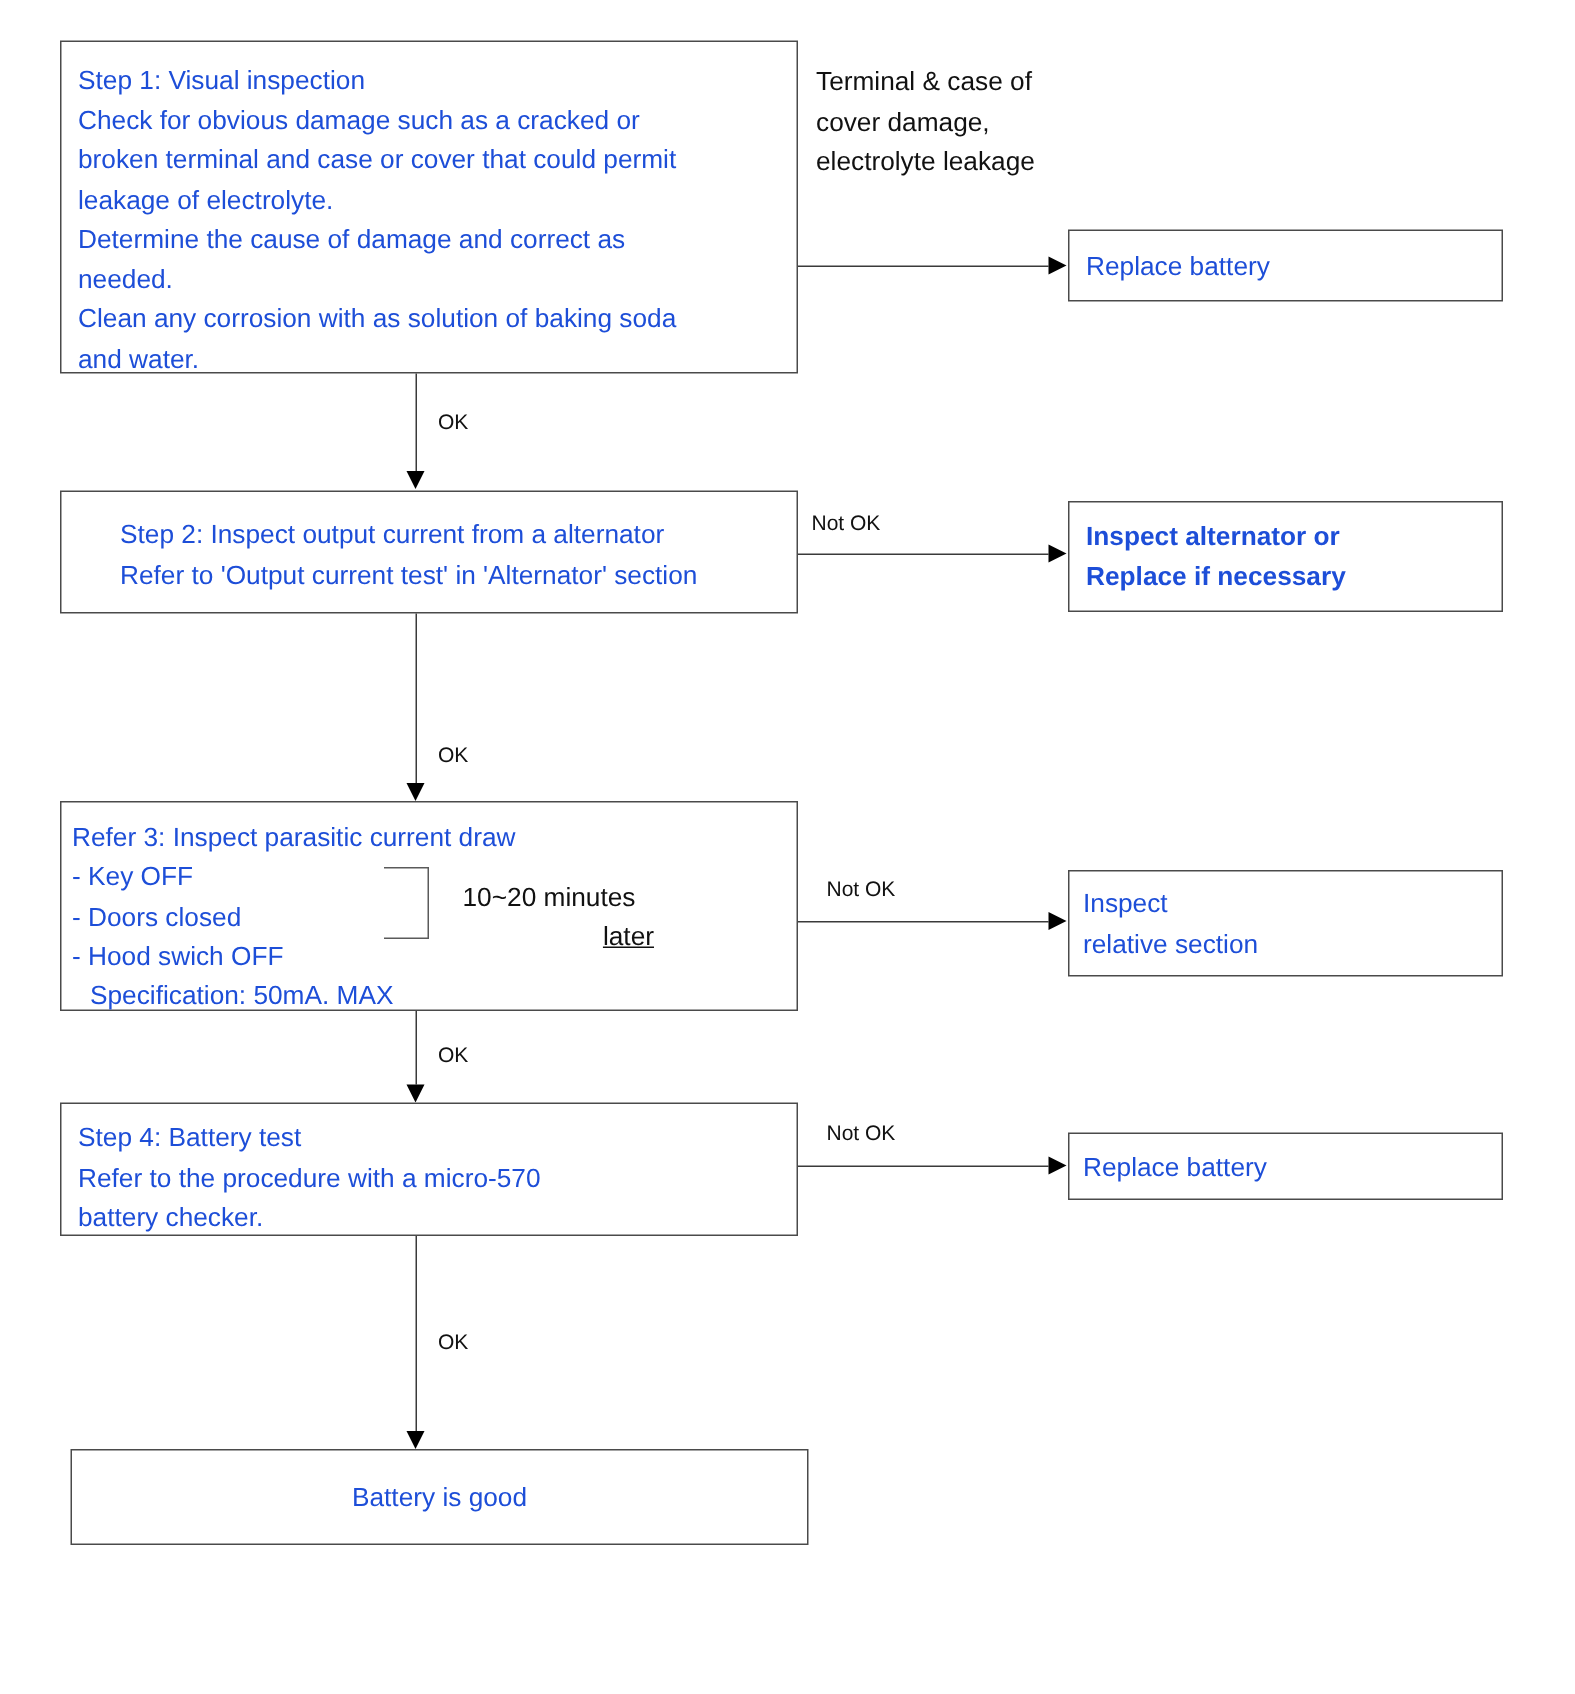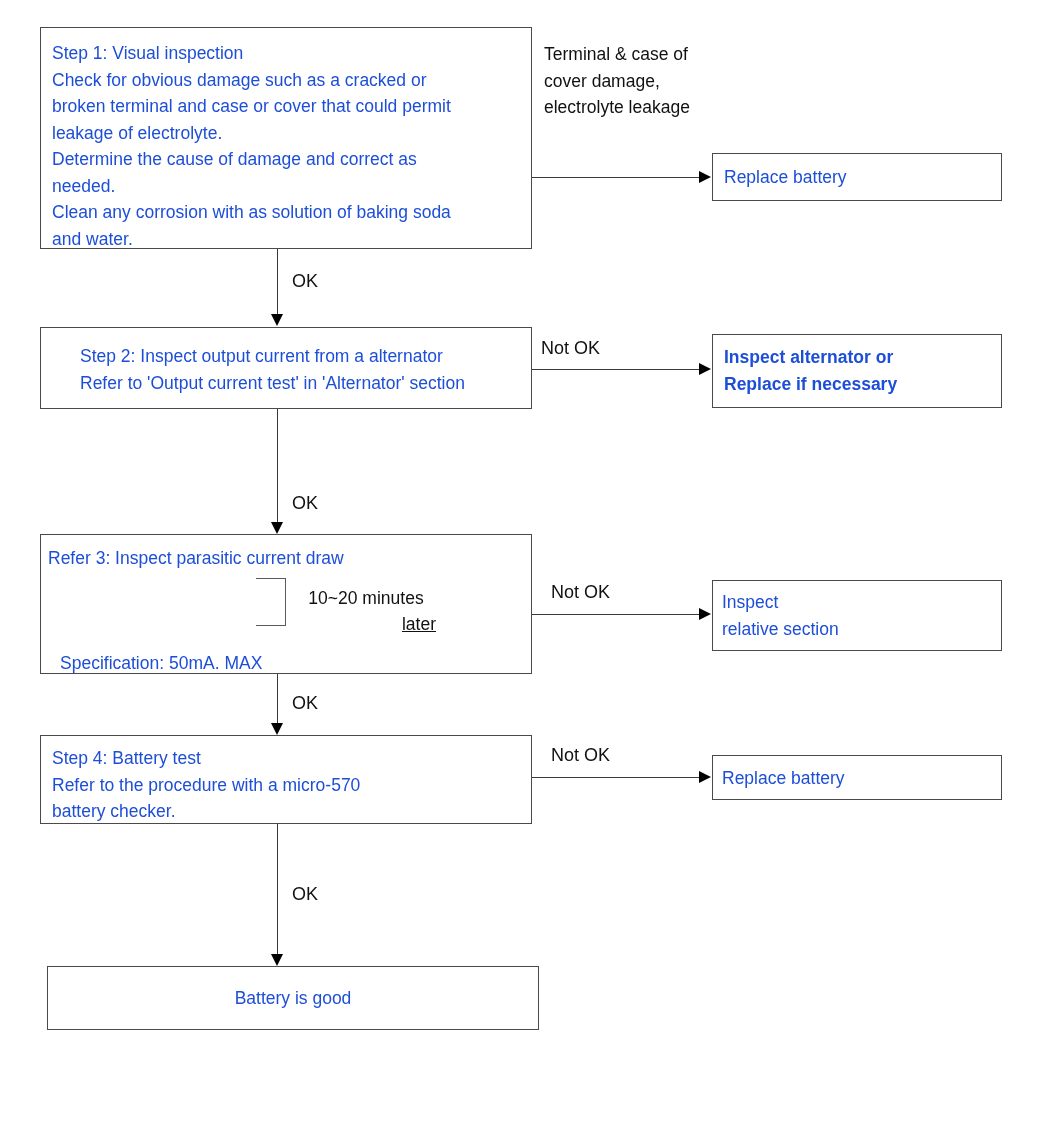--- a/index.html
+++ b/index.html
@@ -34,21 +34,21 @@
   }
   .free-text {
     position: absolute;
     white-space: pre-line;
     font-size: 17.5px;
     line-height: 26.5px;
     color: #111111;
   }
   .edge-label {
     position: absolute;
-    font-size: 18px;
+    font-size: 14px;
     line-height: 20px;
     color: #111111;
     white-space: nowrap;
   }
   .center-text {
     text-align: center;
   }
   .right-text {
     text-align: right;
   }
@@ -125,20 +125,23 @@
   <div class="node" style="left:712px; top:334px; width:290px; height:74px;"></div>
   <div class="node-text" style="left:724px; top:344px; width:266px;font-weight:bold;">Inspect alternator or
 Replace if necessary</div>
 
   <div class="vline" style="left:277px; top:409px; height:113px;"></div>
   <div class="arrow-down" style="left:270.5px; top:522px;"></div>
   <div class="edge-label" style="left:292px; top:493px;">OK</div>
 
   <div class="node" style="left:40px; top:534px; width:492px; height:140px;"></div>
   <div class="node-text" style="left:48px; top:545px; width:476px;">Refer 3: Inspect parasitic current draw</div>
+  <div class="node-text" style="left:48px; top:571px; width:220px;"> - Key OFF
+ - Doors closed
+ - Hood swich OFF</div>
   <div class="node-text" style="left:60px; top:650px; width:330px;">   Specification: 50mA. MAX</div>
 
   <div class="bracket" style="left:256px; top:578px; width:30px; height:48px;"></div>
   <div class="free-text center-text" style="left:296px; top:585px; width:140px;">10~20 minutes</div>
   <div class="free-text right-text" style="left:296px; top:611px; width:140px;text-decoration:underline;">later</div>
 
   <div class="edge-label" style="left:551px; top:582px;">Not OK</div>
   <div class="hline" style="left:532px; top:614px; width:167px;"></div>
   <div class="arrow-right" style="left:699px; top:607.5px;"></div>
   <div class="node" style="left:712px; top:580px; width:290px; height:71px;"></div>

